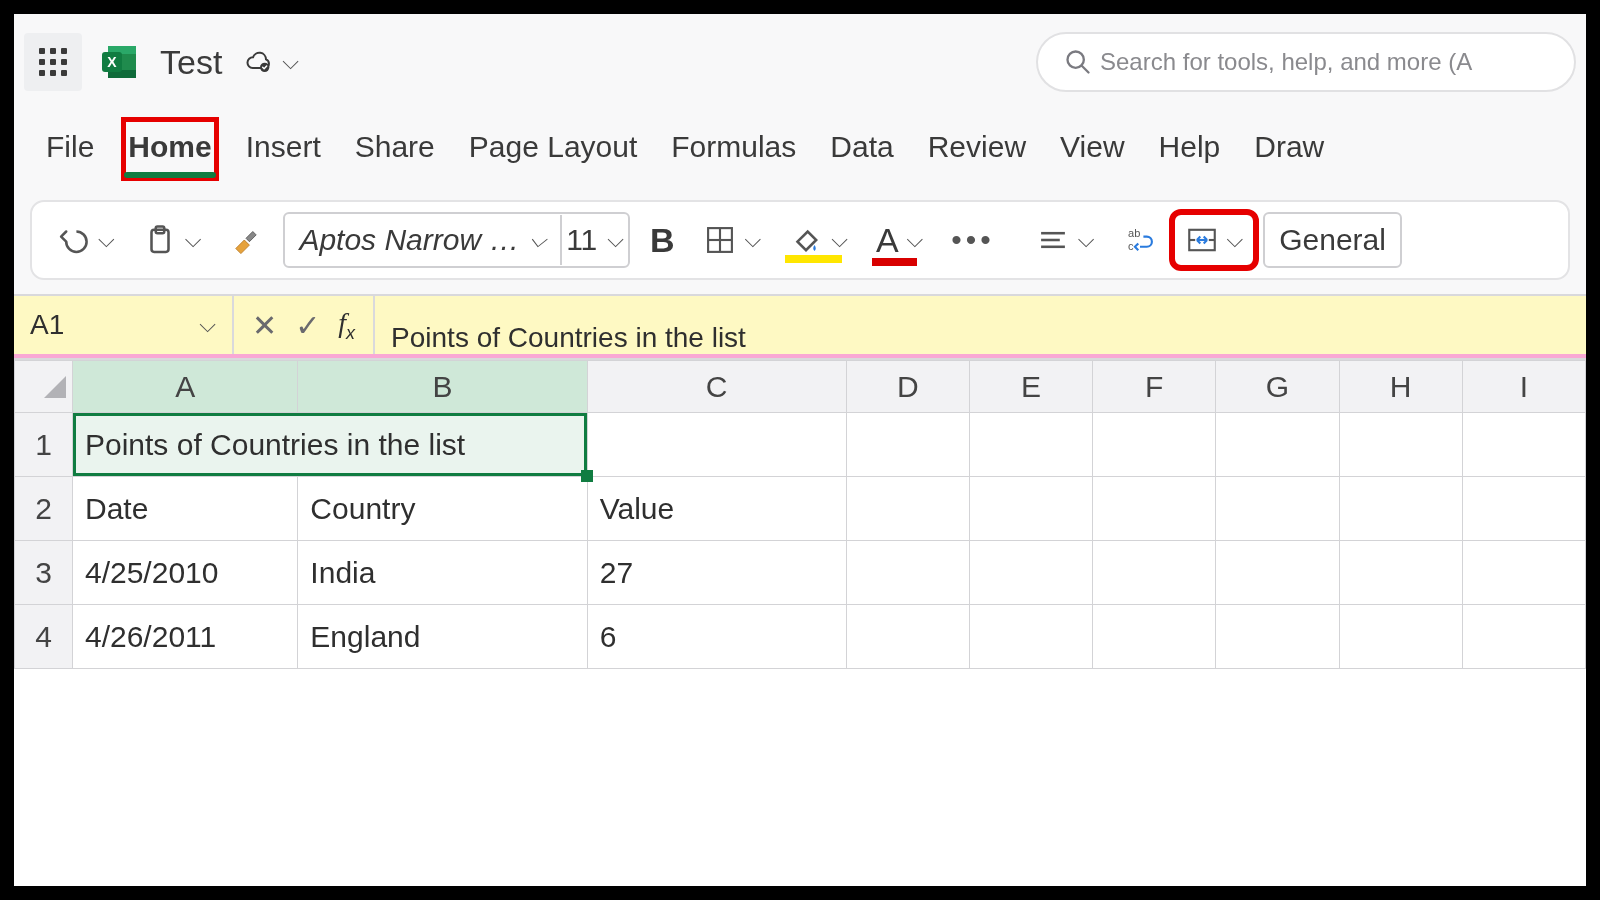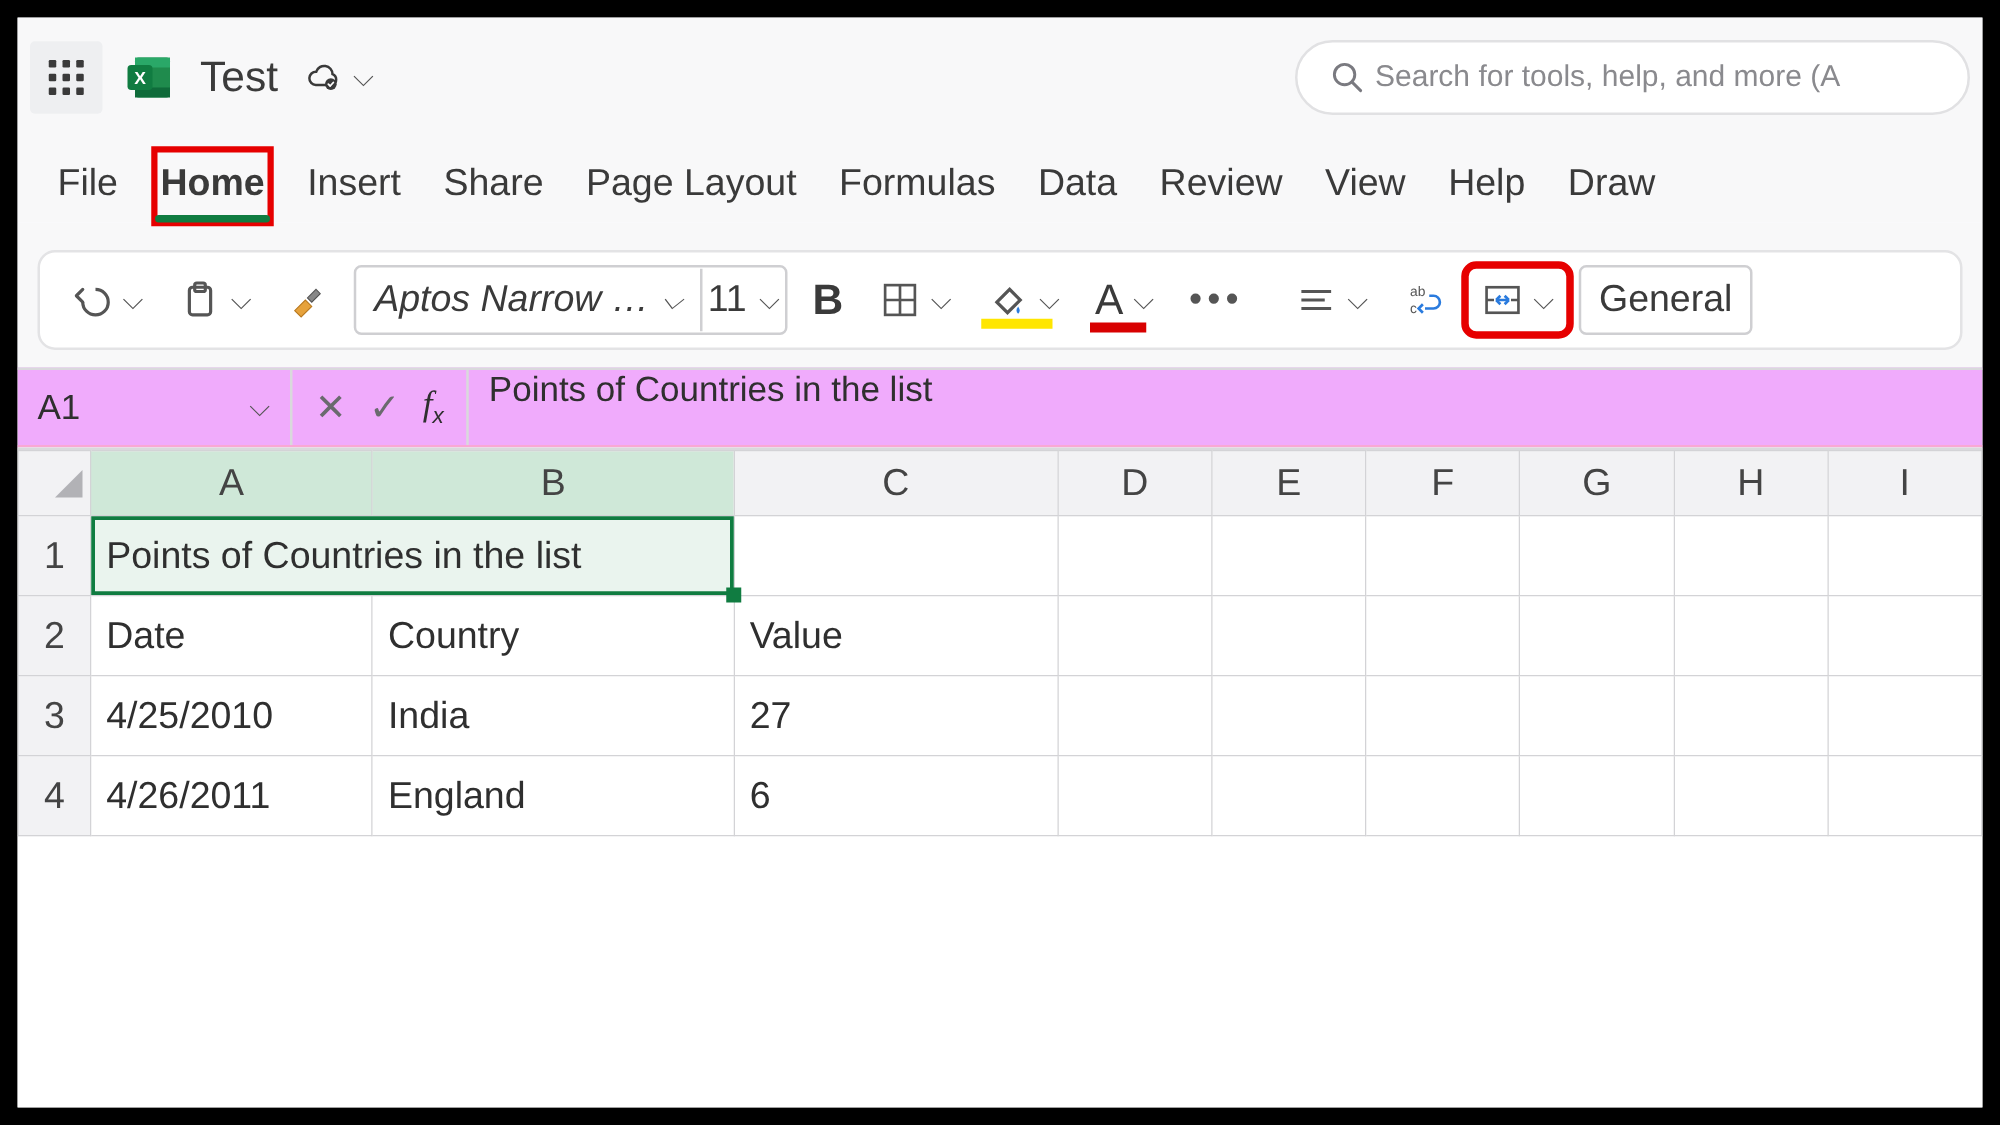--- a/index.html
+++ b/index.html
@@ -100,24 +100,24 @@
     padding:10px 14px; font-size:30px; color:#3a3a3a;
     height:56px; display:flex; align-items:center;
   }
   .hl-red { outline: 6px solid #e60000; outline-offset: 2px; border-radius:4px; }
   .under-yellow { position:relative; }
   .under-yellow::after { content:""; position:absolute; left:4px; right:14px; bottom:0; height:8px; background:#ffe600; }
   .under-red { position:relative; }
   .under-red::after { content:""; position:absolute; left:4px; right:14px; bottom:0; height:8px; background:#d80000; }
   
   .fbar {
-    display:flex; align-items:flex-start;
+    display:flex; align-items:flex-end;
     border-top:2px solid #d9d9dc;
-    border-bottom:2px solid #f9a8d4;
-    background:#f0abfc;
+    border-bottom:4px solid #f9a8d4;
+    background:#fef9c3;
     height:64px;
     font-size:28px;
     color:#2f2f2f;
   }
   .namebox {
     width:220px; padding:0 16px; height:100%;
     display:flex; align-items:center; justify-content:space-between;
     border-right:2px solid #d9d9dc;
   }
   .fx-controls { display:flex; align-items:center; gap:18px; padding:0 18px; border-right:2px solid #d9d9dc; height:100%; color:#6a6a6e; }

